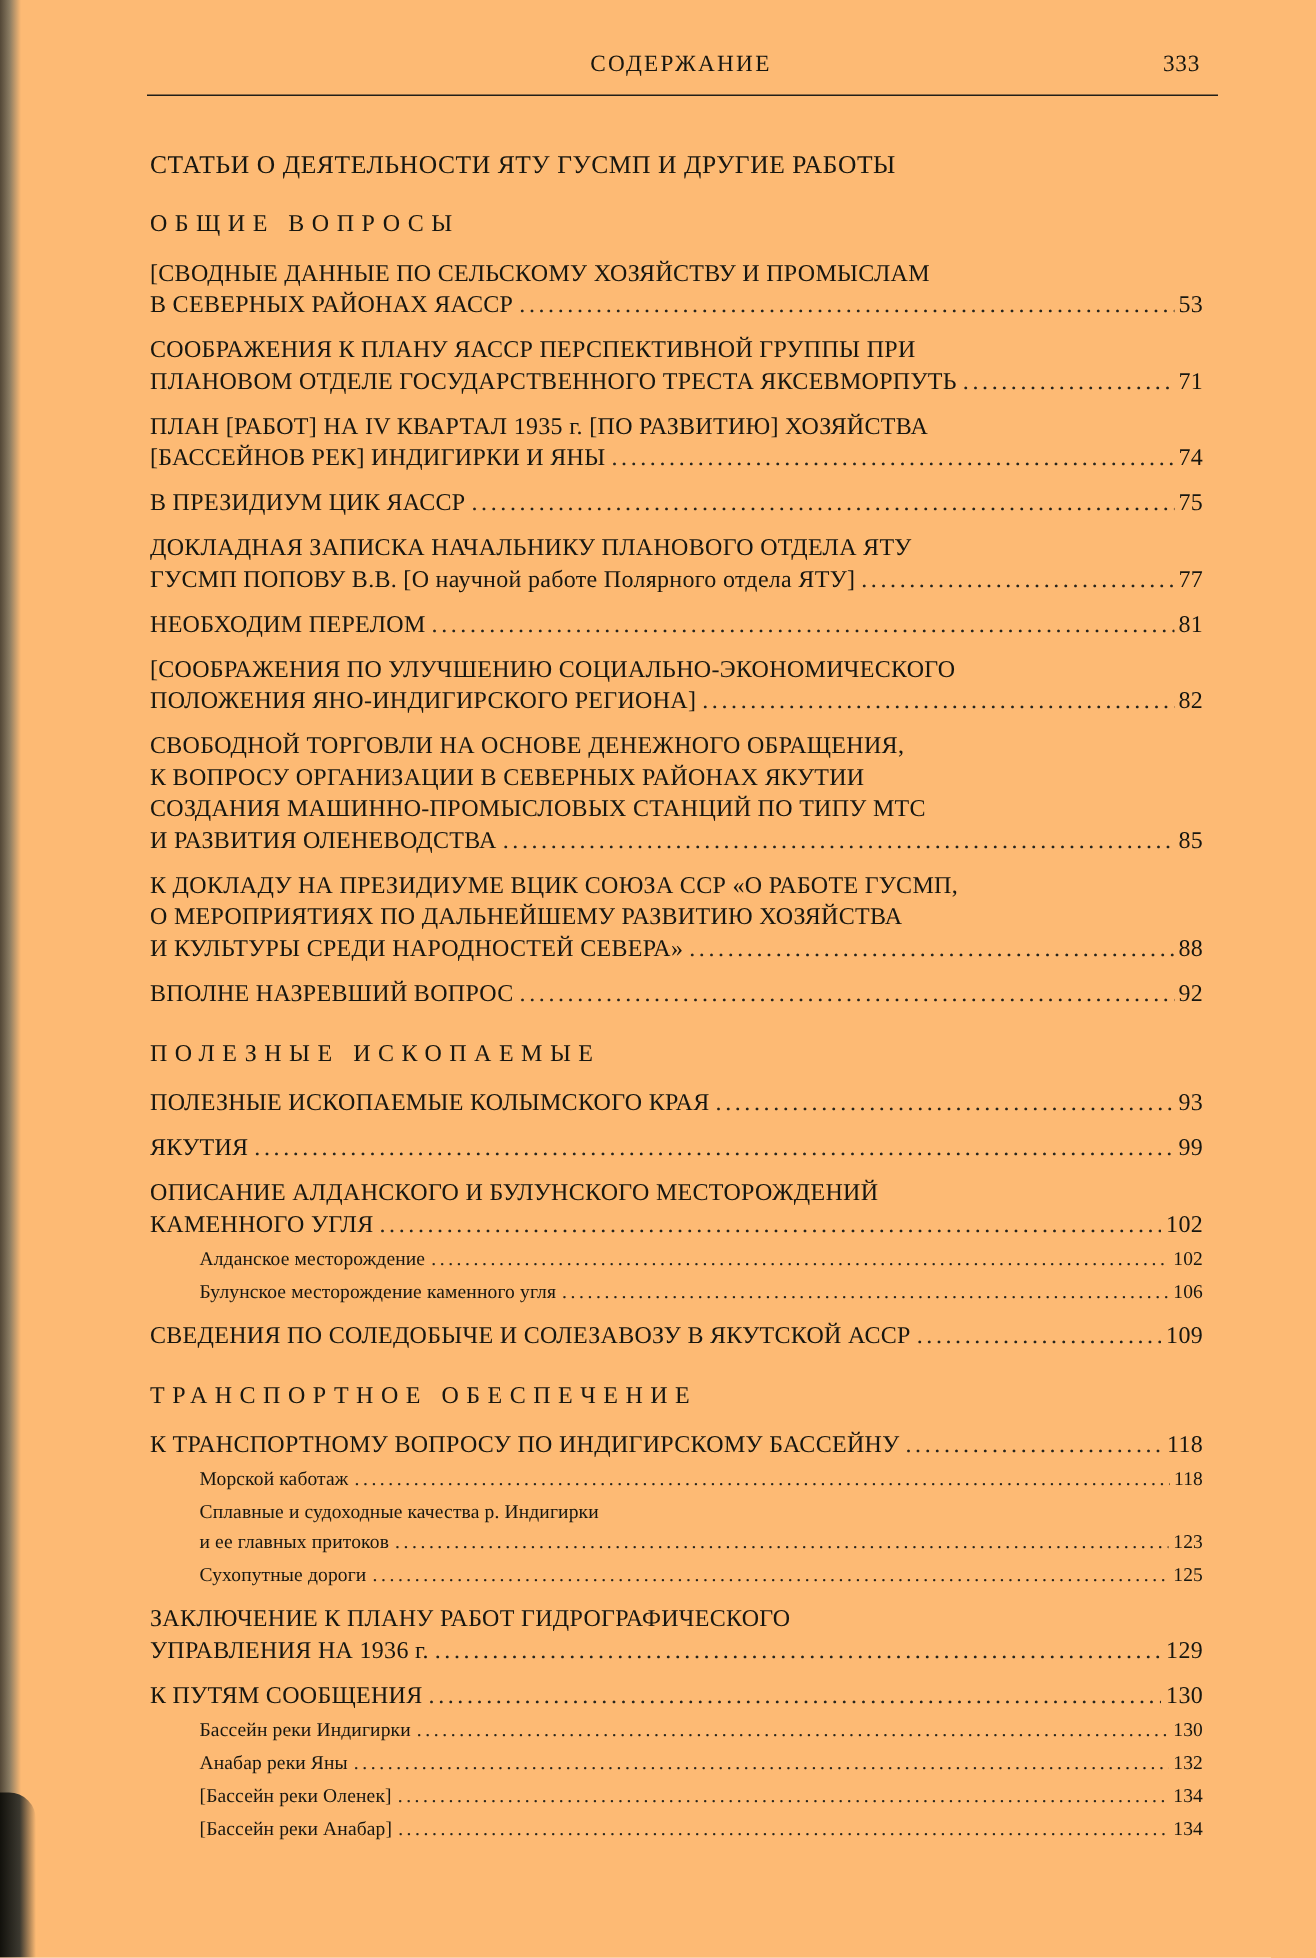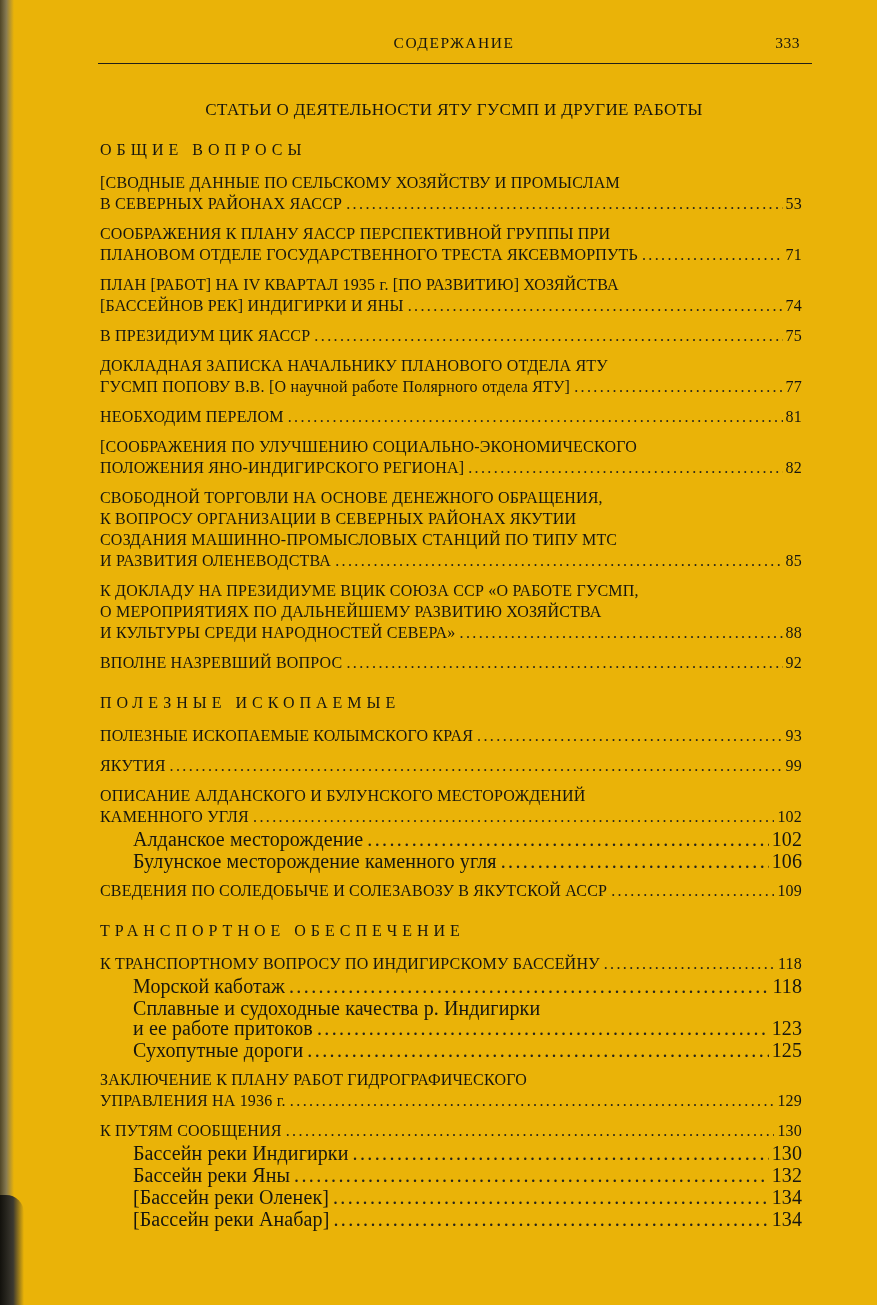--- a/index.html
+++ b/index.html
@@ -11,21 +11,21 @@
     height: 1305px;
     background: #f8f7f3;
     position: relative;
     overflow: hidden;
     font-family: "Liberation Serif", "DejaVu Serif", serif;
     color: #17160f;
   }
   .paper {
     position: absolute;
     inset: 0;
-    background: #eab308;
+    background: #fdba74;
   }
   
   .scan-edge {
     position: absolute;
     left: 0; top: 0; bottom: 0;
     width: 14px;
     background: linear-gradient(90deg, #35332c 0%, #75705f 45%, rgba(160,155,140,0) 100%);
     opacity: .85;
   }
   .scan-blob {
@@ -61,38 +61,37 @@
   }
   .header-rule {
     border: none;
     border-top: 1.6px solid #211f18;
     margin: 7px -4px 0 -2px;
   }
   .main-title {
     margin: 36px 0 0 0;
     font-size: 17px;
     font-weight: 400;
-    text-align: center;
     letter-spacing: .4px;
   }
   .section-heading {
     margin: 21px 0 13px 0;
     font-size: 16px;
     font-weight: 400;
     text-align: left;
     letter-spacing: 5px;
   }
   .entry {
     font-size: 16px;
     line-height: 21px;
     margin-top: 9px;
     letter-spacing: .2px;
   }
   .entry.sub {
-    font-size: 20px;
+    font-size: 13px;
     line-height: 20px;
     margin-top: 2px;
     padding-left: 33px;
     letter-spacing: .1px;
   }
   .entry-line {
     white-space: nowrap;
   }
   .entry-last {
     display: flex;
@@ -271,21 +270,21 @@
         <div class="entry sub">
           <div class="entry-last">
             <span class="entry-text">Морской каботаж</span>
             <span class="dots"></span>
             <span class="pgnum">118</span>
           </div>
         </div>
         <div class="entry sub">
           <div class="entry-line">Сплавные и судоходные качества р. Индигирки</div>
           <div class="entry-last">
-            <span class="entry-text">и ее работе притоков</span>
+            <span class="entry-text">и ее главных притоков</span>
             <span class="dots"></span>
             <span class="pgnum">123</span>
           </div>
         </div>
         <div class="entry sub">
           <div class="entry-last">
             <span class="entry-text">Сухопутные дороги</span>
             <span class="dots"></span>
             <span class="pgnum">125</span>
           </div>
@@ -307,21 +306,21 @@
         </div>
         <div class="entry sub">
           <div class="entry-last">
             <span class="entry-text">Бассейн реки Индигирки</span>
             <span class="dots"></span>
             <span class="pgnum">130</span>
           </div>
         </div>
         <div class="entry sub">
           <div class="entry-last">
-            <span class="entry-text">Бассейн реки Яны</span>
+            <span class="entry-text">Анабар реки Яны</span>
             <span class="dots"></span>
             <span class="pgnum">132</span>
           </div>
         </div>
         <div class="entry sub">
           <div class="entry-last">
             <span class="entry-text">[Бассейн реки Оленек]</span>
             <span class="dots"></span>
             <span class="pgnum">134</span>
           </div>

